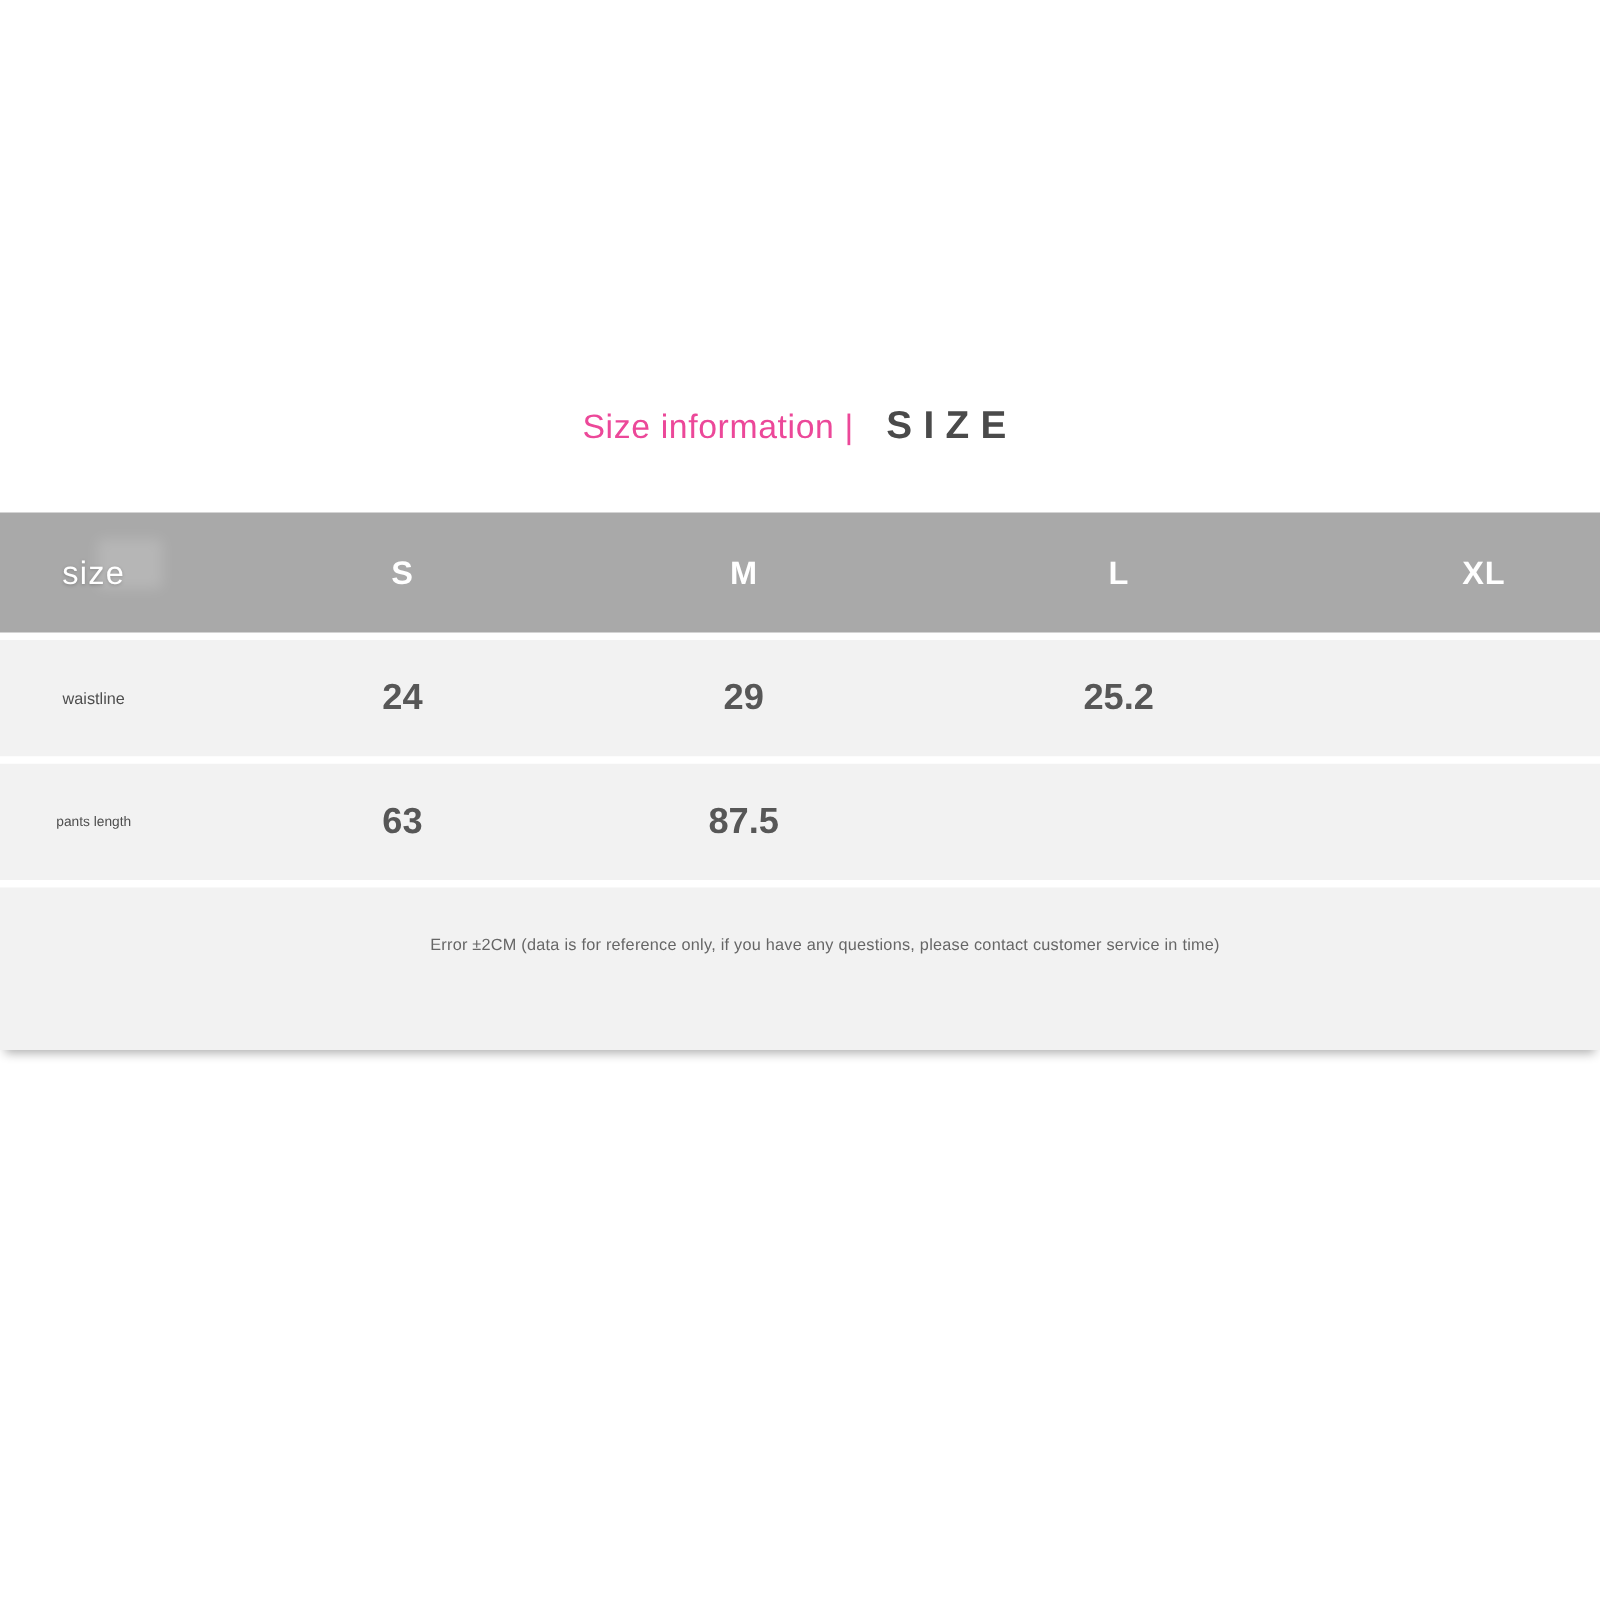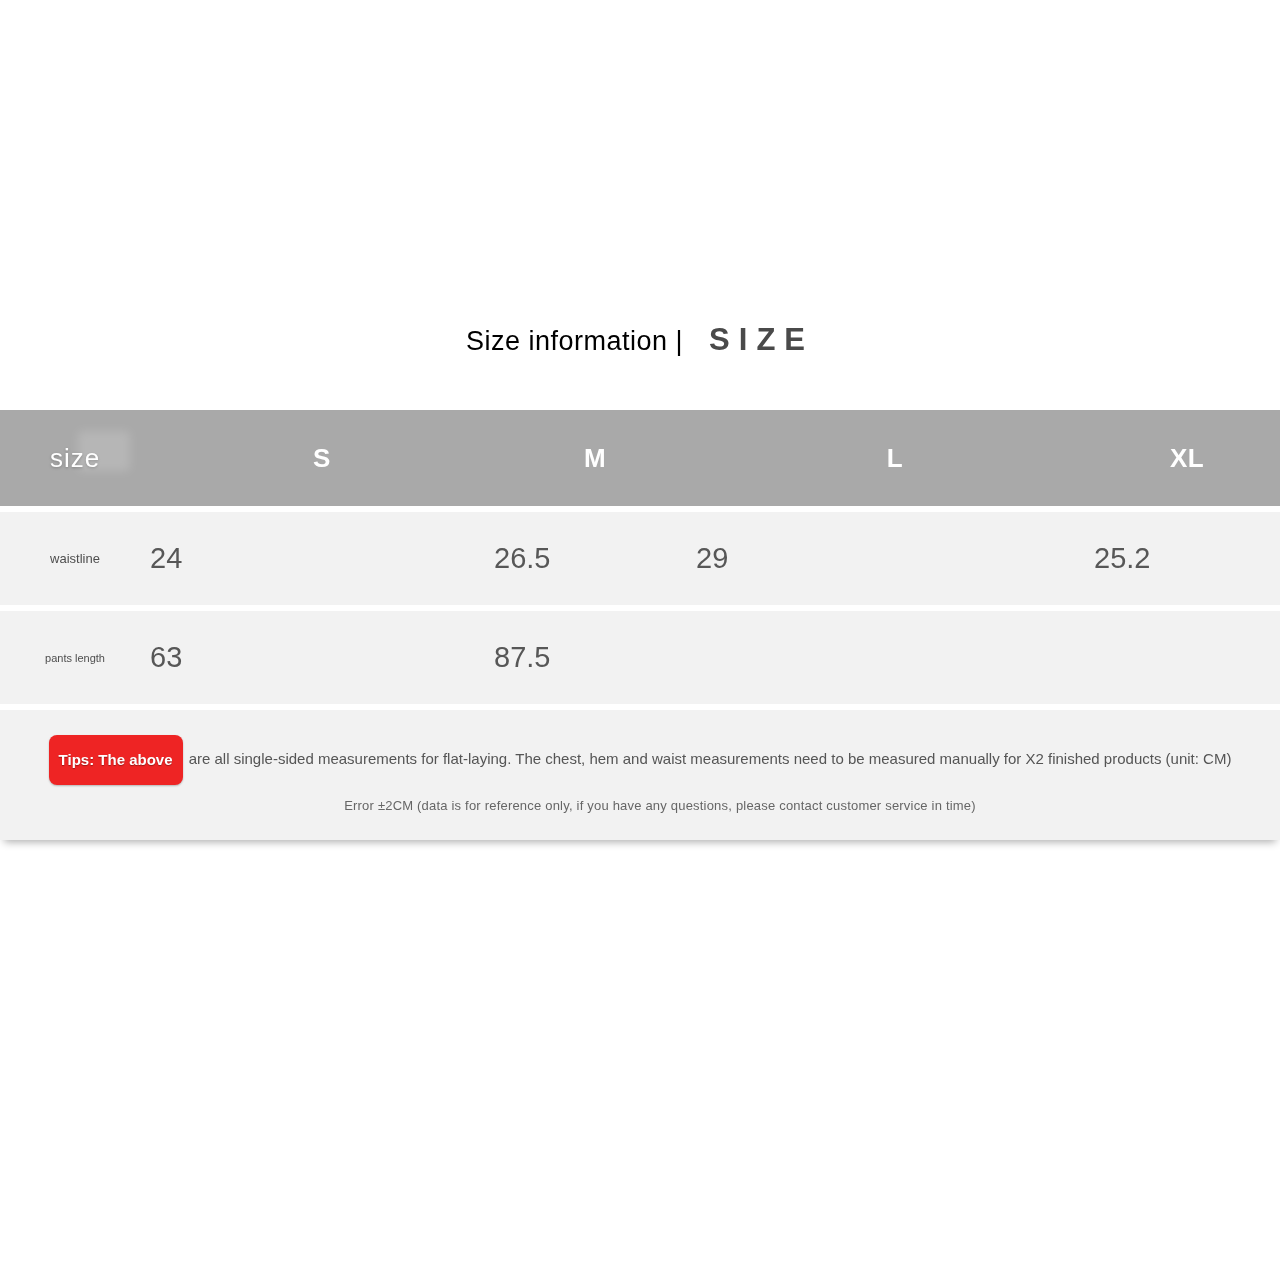--- a/index.html
+++ b/index.html
@@ -19,21 +19,21 @@
   
   .title {
     position: absolute;
     top: 322px; left: 0; right: 0;
     display: flex;
     justify-content: center;
     align-items: baseline;
   }
   .title-left {
     font-size: 27px;
-    color: #000000;
+    color: #ec4899;
     font-weight: 500;
     letter-spacing: 0.5px;
   }
   .title-right {
     font-size: 31px;
     color: #4a4a4a;
     font-weight: 700;
     letter-spacing: 9px;
     margin-left: 26px;
   }
@@ -84,23 +84,24 @@
     background: #f2f2f2;
   }
   .trow .row-label {
     text-align: center;
     color: #4e4e4e;
   }
   .trow.r0 .row-label { font-size: 13px; }
   .trow.r1 .row-label { font-size: 20px; }
   .trow.r2 .row-label { font-size: 11px; }
   .trow .val {
+    text-align: center;
     color: #575757;
     font-size: 29px;
-    font-weight: 400;
+    font-weight: 700;
   }
 
   
   .tips {
     margin-top: 6px;
     height: 130px;
     background: #f2f2f2;
     box-shadow: 0 6px 8px -4px rgba(0,0,0,0.32);
     padding-top: 25px;
     text-align: center;
@@ -150,34 +151,29 @@
       </div>
       <div class="col">S</div>
       <div class="col">M</div>
       <div class="col">L</div>
       <div class="col">XL</div>
     </div>
 
     <div class="grid-row trow r0">
       <div class="row-label">waistline</div>
       <div class="val">24</div>
-      <div class="val">26.5</div>
       <div class="val">29</div>
       <div class="val">25.2</div>
     </div>
 
 
     <div class="grid-row trow r2">
       <div class="row-label">pants length</div>
       <div class="val">63</div>
       <div class="val">87.5</div>
     </div>
 
     <div class="tips">
-      <div class="tips-line1">
-        <span class="tips-badge">Tips: The above</span>
-        <span>are all single-sided measurements for flat-laying. The chest, hem and waist measurements need to be measured manually for X2 finished products (unit: CM)</span>
-      </div>
       <div class="tips-line2">Error ±2CM (data is for reference only, if you have any questions, please contact customer service in time)</div>
     </div>
 
   </div>
 </div>
 
 </body></html>

